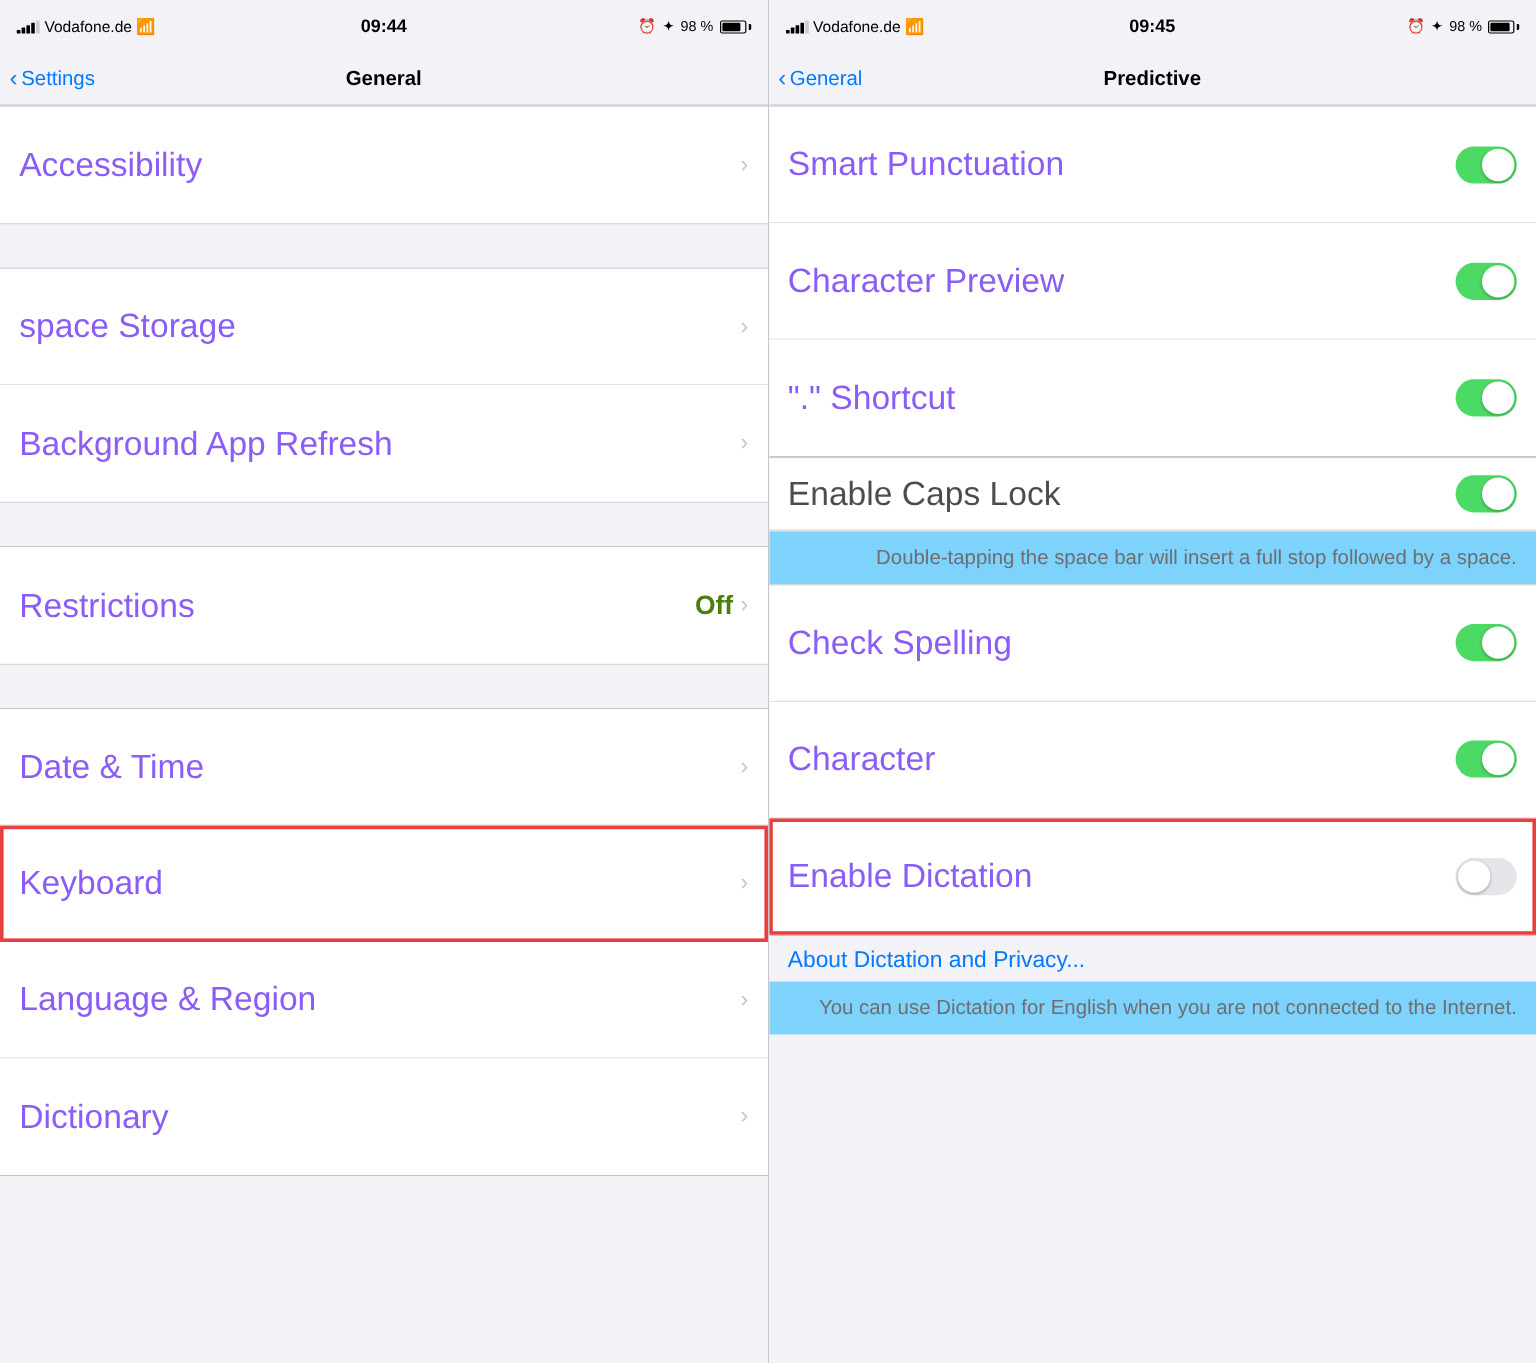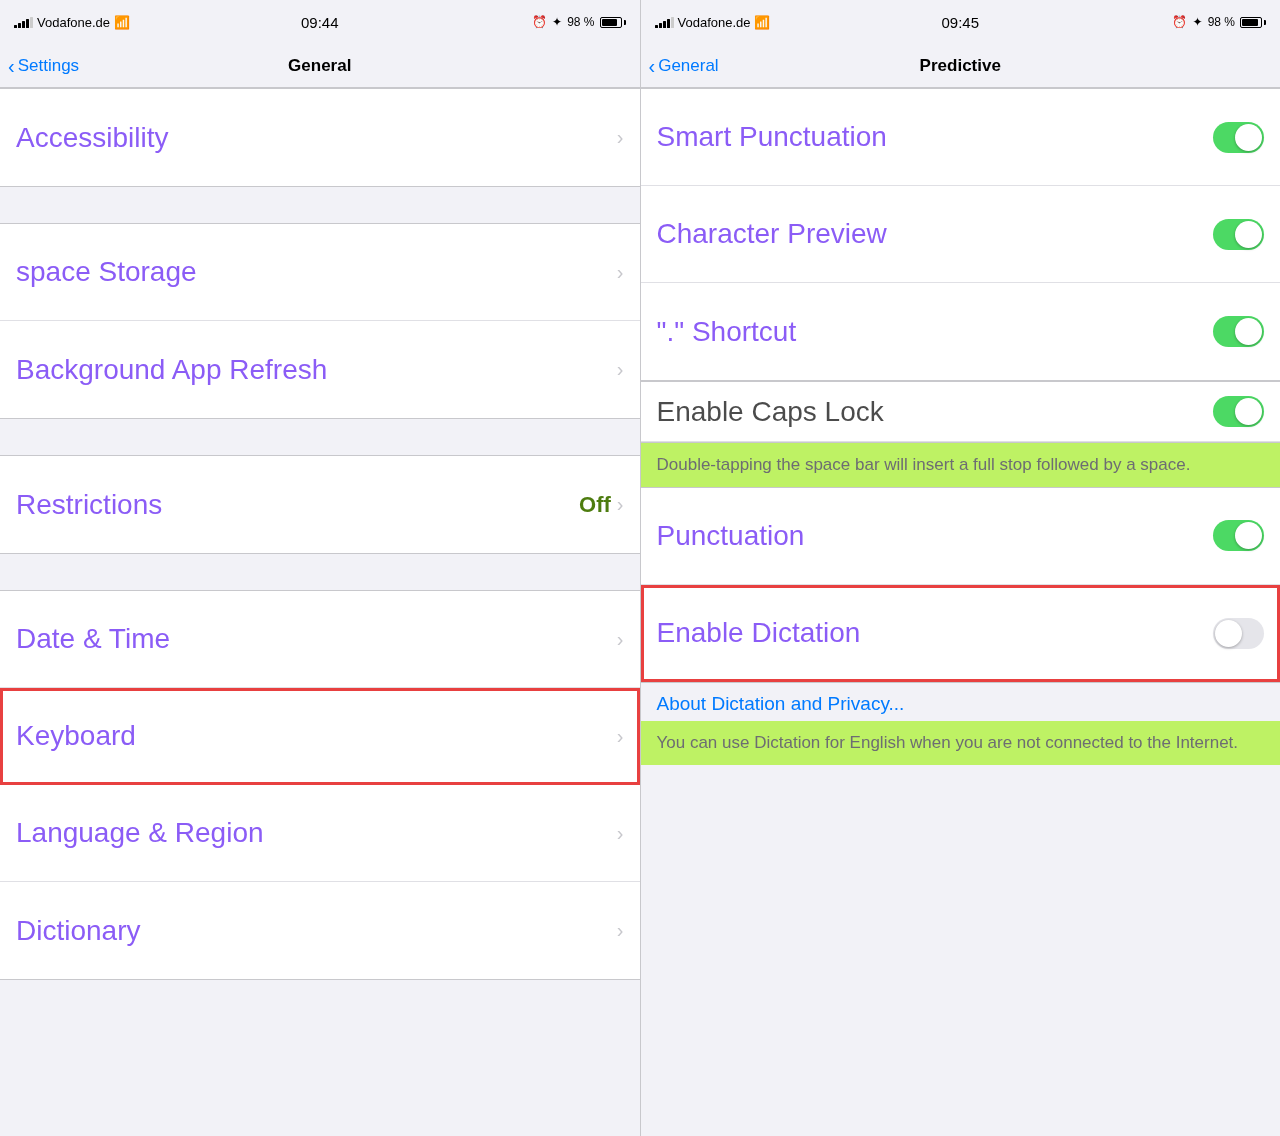--- a/index.html
+++ b/index.html
@@ -35,21 +35,21 @@
     }
     .status-bar .carrier {
       display: flex;
       align-items: center;
       gap: 4px;
       font-size: 13px;
       font-weight: 400;
     }
     .status-bar .time {
       font-size: 15px;
-      font-weight: 400;
+      font-weight: 700;
       position: absolute;
       left: 50%;
       transform: translateX(-50%);
     }
     .status-bar .icons {
       display: flex;
       align-items: center;
       gap: 5px;
       font-size: 12px;
     }
@@ -227,22 +227,23 @@
       background: #f2f2f7;
       text-transform: uppercase;
       letter-spacing: 0.5px;
     }
 
     
     .info-text {
       padding: 10px 16px;
       font-size: 17px;
       color: #6d6d72;
-      background: #bef264;
+      background: #7dd3fc;
       line-height: 1.4;
+      text-align: right;
     }
 
     
     .link-text {
       padding: 10px 16px 6px;
       font-size: 19px;
       color: #007aff;
       background: #f2f2f7;
       cursor: pointer;
     }
@@ -452,21 +453,27 @@
           <div class="toggle-knob"></div>
         </div>
       </div>
     </div>
 
     <div class="info-text">Double-tapping the space bar will insert a full stop followed by a space.</div>
 
 
     <div class="settings-group">
       <div class="settings-row">
-        <span class="row-label">Punctuation</span>
+        <span class="row-label">Check Spelling</span>
+        <div class="toggle on">
+          <div class="toggle-knob"></div>
+        </div>
+      </div>
+      <div class="settings-row">
+        <span class="row-label">Character</span>
         <div class="toggle on">
           <div class="toggle-knob"></div>
         </div>
       </div>
       <div class="settings-row highlighted">
         <span class="row-label">Enable Dictation</span>
         <div class="toggle off">
           <div class="toggle-knob"></div>
         </div>
       </div>

